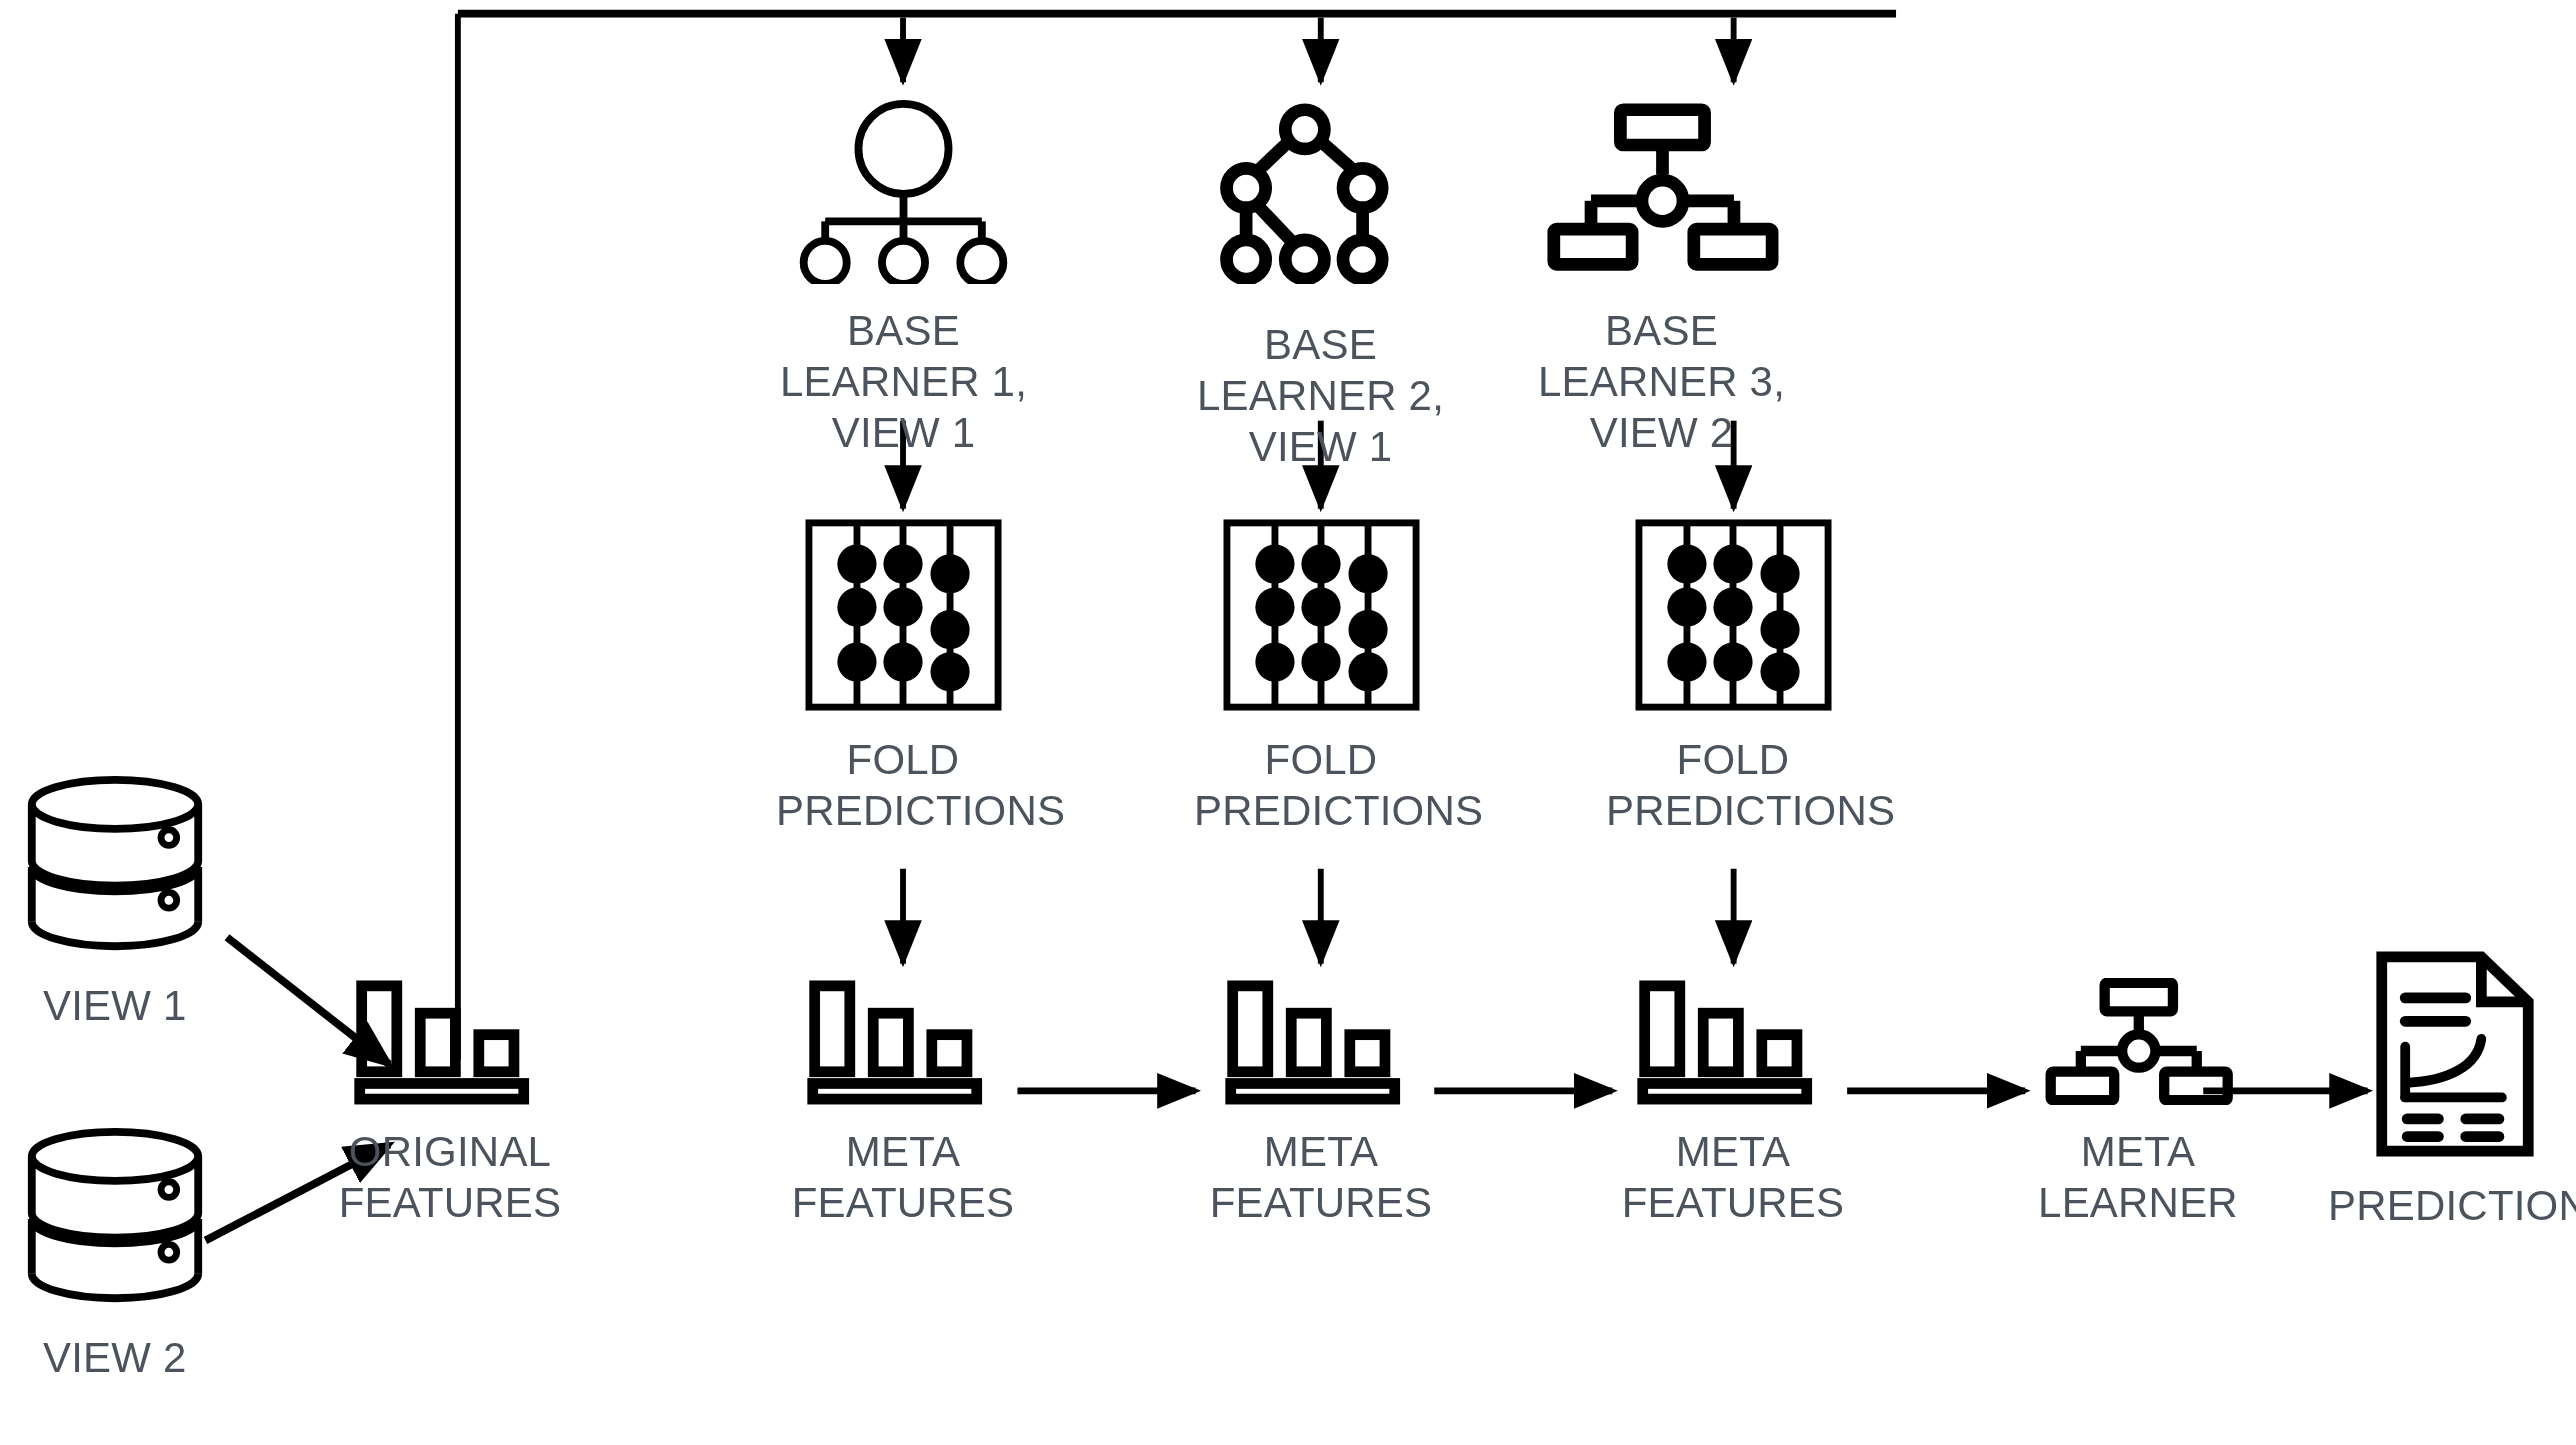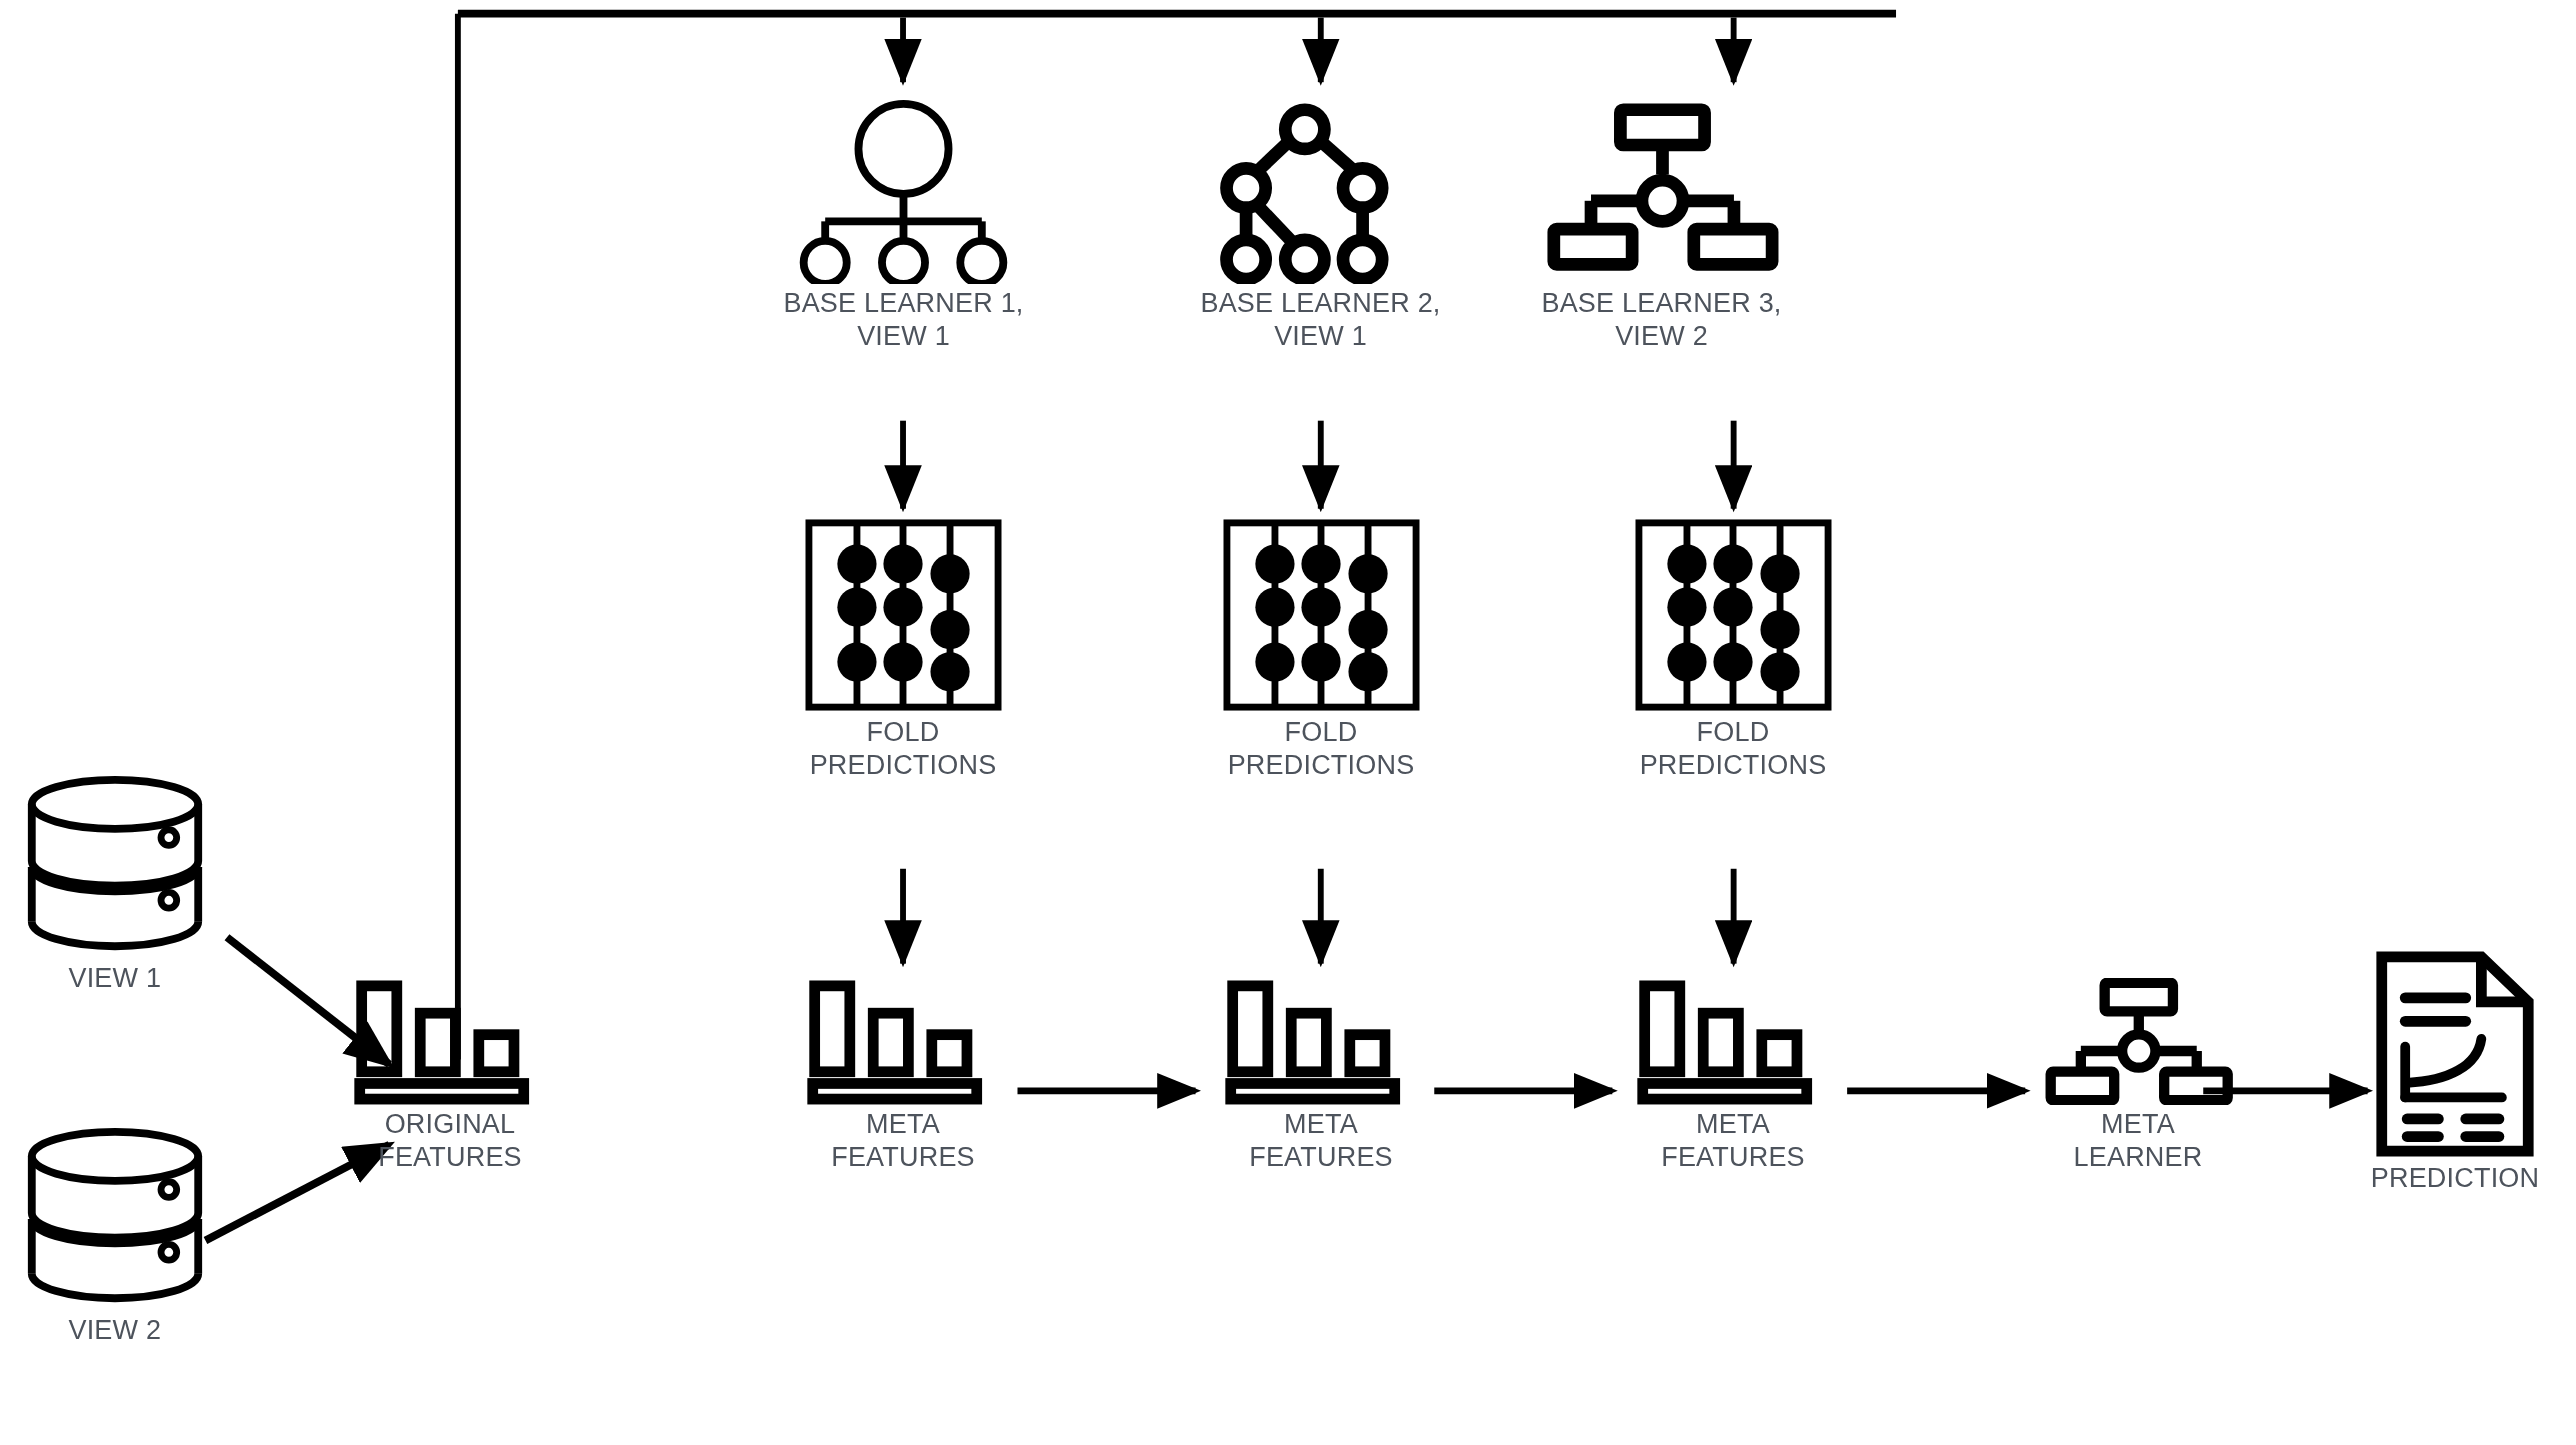--- a/index.html
+++ b/index.html
@@ -29,23 +29,23 @@
     position: absolute;
     display: flex;
     flex-direction: column;
     align-items: center;
   }
   .icon-wrap {
     display: block;
     line-height: 0;
   }
   .caption {
-    margin-top: 3px;
+    margin-top: 21px;
     color: #4d535c;
-    font-size: 27px;
+    font-size: 42px;
     line-height: 1.22;
     text-align: center;
     letter-spacing: 0.2px;
     white-space: pre-line;
     font-family: "Liberation Sans", sans-serif;
   }
   .caption.wide { width: 323px; }
   .caption.narrow { width: 254px; }
 </style>
 </head>
@@ -164,21 +164,21 @@
           <circle cx="40" cy="168" r="22"></circle>
           <circle cx="120" cy="168" r="22"></circle>
           <circle cx="200" cy="168" r="22"></circle>
         </g>
       </svg>
     </span>
     <div class="caption wide">BASE LEARNER 1,
 VIEW 1</div>
   </div>
 
-  <div class="node" style="left:1159px; top:98px; width:323px;">
+  <div class="node" style="left:1159px; top:98px; width:323px;gap:14px;">
     <span class="icon-wrap">
       <svg width="235" height="186" viewBox="0 0 240 190" xmlns="http://www.w3.org/2000/svg">
         <g fill="none" stroke="#000000" stroke-width="13">
           <path d="M88,44 L48,82"></path>
           <path d="M120,44 L163,82"></path>
           <path d="M44,110 L44,152"></path>
           <path d="M54,108 L92,148"></path>
           <path d="M163,110 L163,152"></path>
         </g>
         <g fill="#ffffff" stroke="#000000" stroke-width="13">

